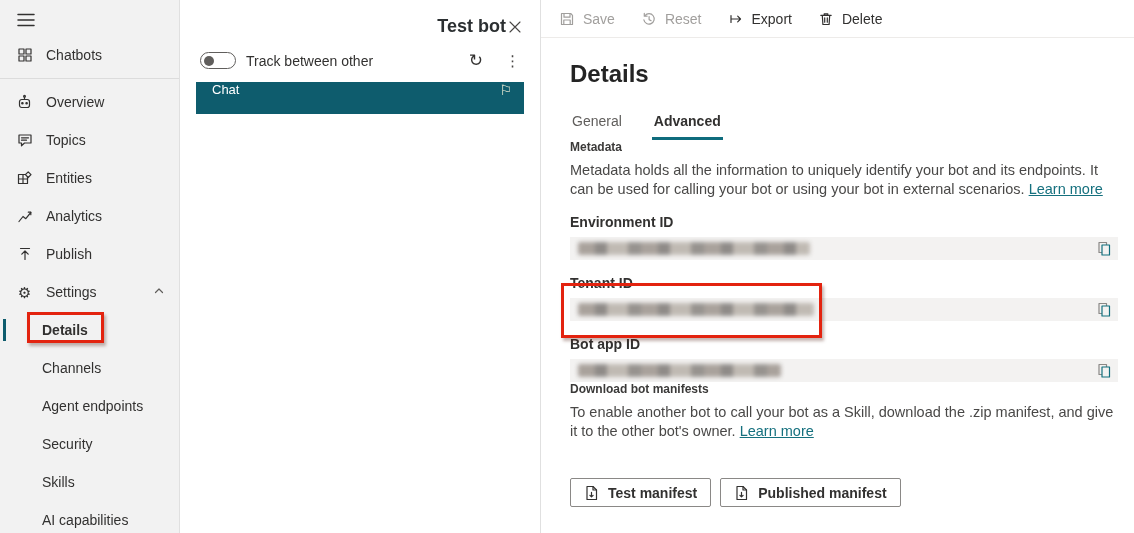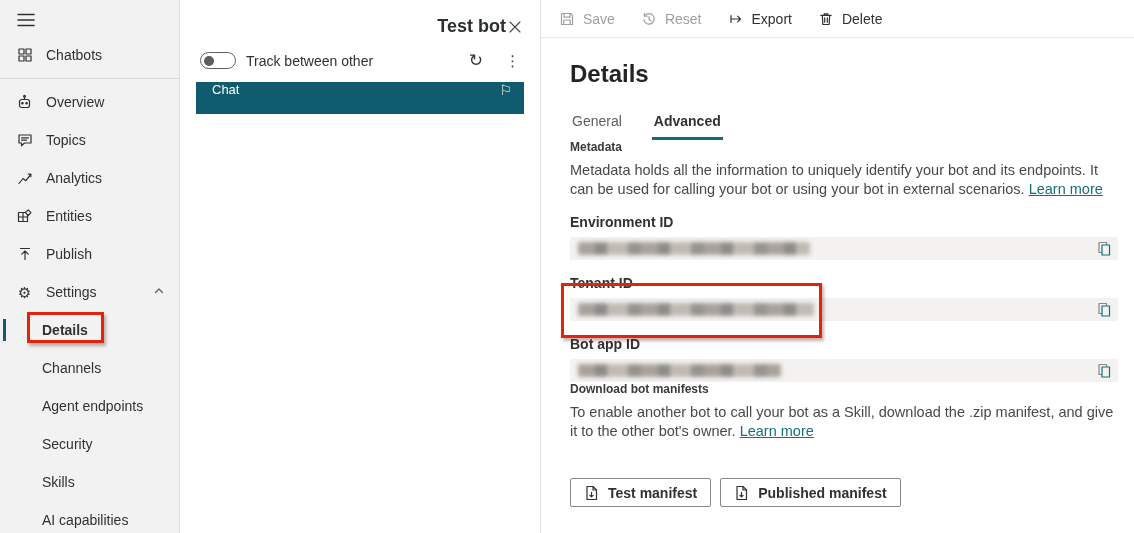--- a/index.html
+++ b/index.html
@@ -109,37 +109,37 @@
         <svg width="16" height="16" viewBox="0 0 16 16">
             <path d="M2 3h12v8H7.5l-3 2.8V11H2z"></path>
             <path d="M4.5 5.8h7M4.5 8.2h5"></path>
           </svg>
       </span>
       <span>Topics</span>
     </div>
 
     <div class="nav-item">
       <span class="icon">
-        <svg width="16" height="16" viewBox="0 0 16 16">
-            <path d="M2 13.5l4-5 2.8 2.2 5-6.2"></path>
-            <path d="M11.3 4.2h2.5v2.5"></path>
-          </svg>
-      </span>
-      <span>Analytics</span>
-    </div>
-
-    <div class="nav-item">
-      <span class="icon">
         <svg width="17" height="17" viewBox="0 0 17 17">
             <rect x="2.5" y="4.5" width="9" height="9"></rect>
             <path d="M7 4.5v9M2.5 9h9"></path>
             <path d="M12.2 1.9l2.8 2.8-2.8 2.8-2.8-2.8z" fill="#f2f2f2"></path>
           </svg>
       </span>
       <span>Entities</span>
+    </div>
+
+    <div class="nav-item">
+      <span class="icon">
+        <svg width="16" height="16" viewBox="0 0 16 16">
+            <path d="M2 13.5l4-5 2.8 2.2 5-6.2"></path>
+            <path d="M11.3 4.2h2.5v2.5"></path>
+          </svg>
+      </span>
+      <span>Analytics</span>
     </div>
 
     <div class="nav-item">
       <span class="icon">
         <svg width="16" height="16" viewBox="0 0 16 16">
             <path d="M3.5 2.5h9M8 13.5V5M4.8 8.2L8 5l3.2 3.2"></path>
           </svg>
       </span>
       <span>Publish</span>
     </div>

